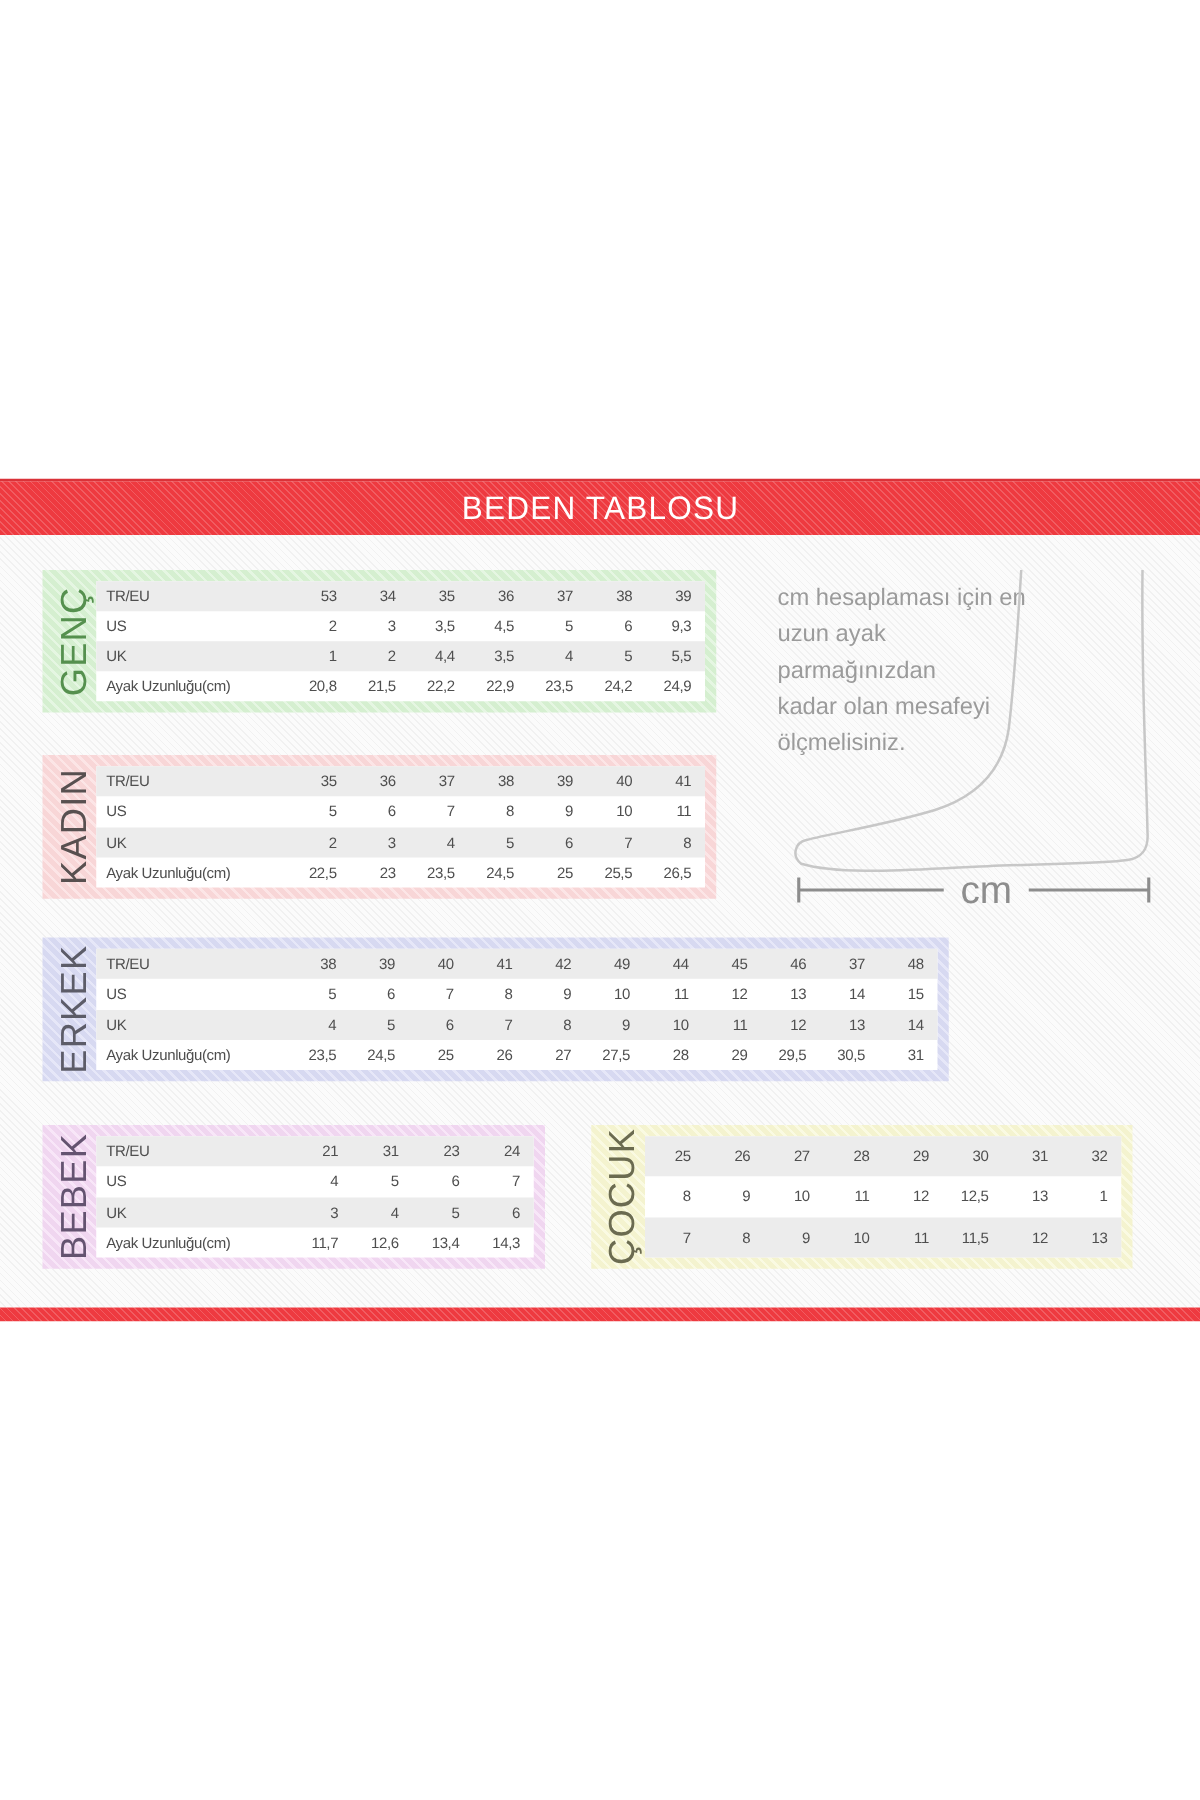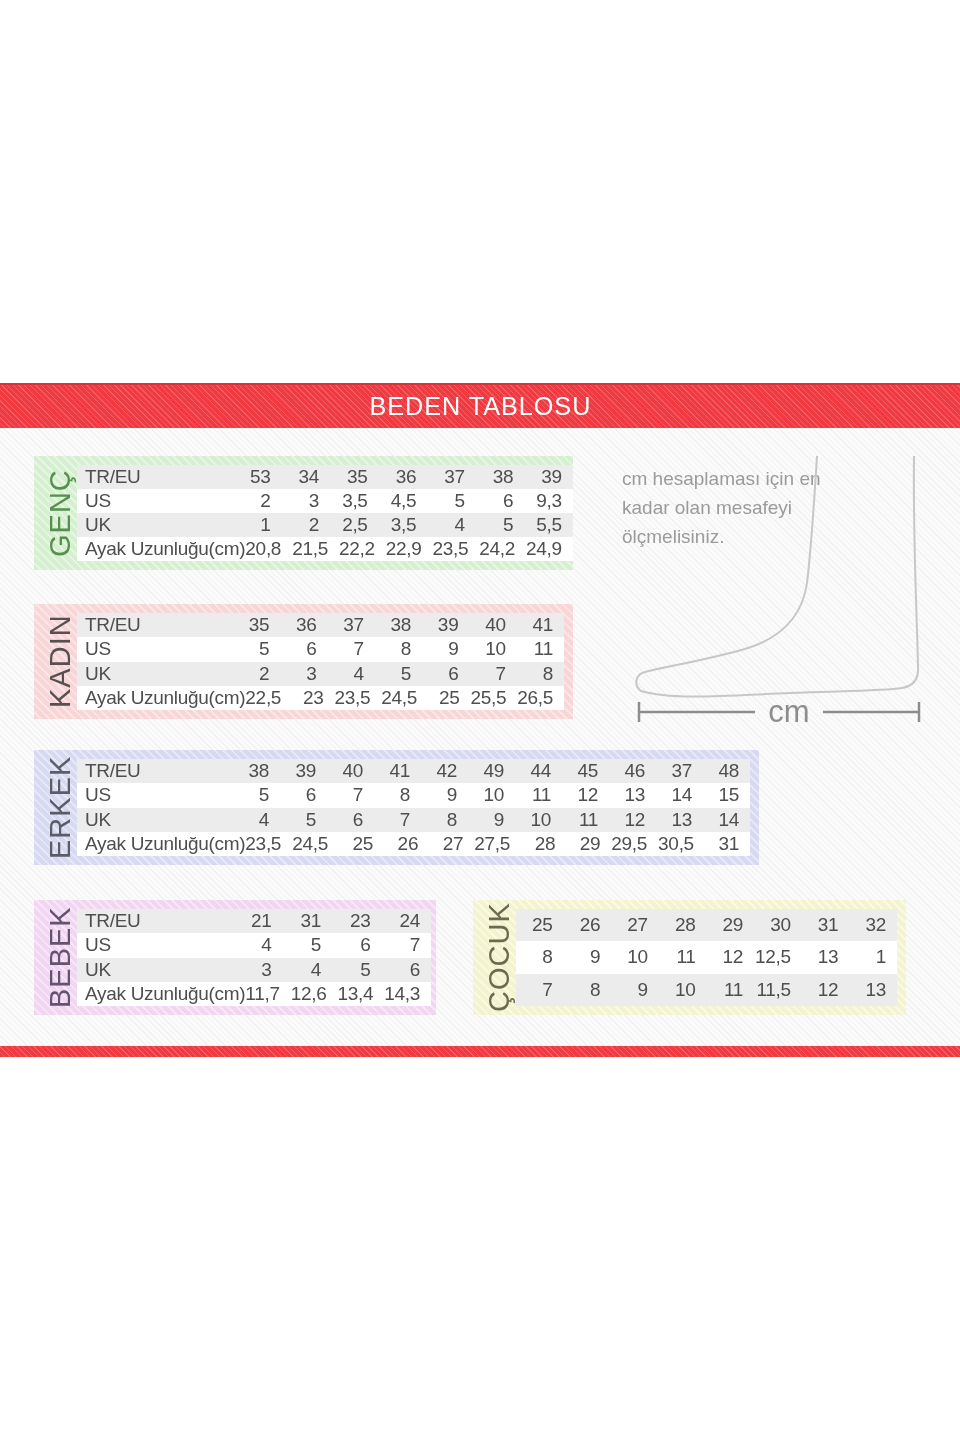--- a/index.html
+++ b/index.html
@@ -18,21 +18,21 @@
 
   .bottom-strip{position:absolute;left:0;top:1046px;width:960px;height:11px;
     background:repeating-linear-gradient(45deg,#ee3a40 0px,#ee3a40 3px,#f15d62 3px,#f15d62 4px);}
 
   .sizebox{position:absolute;display:flex;box-sizing:border-box;padding:9px;
     background:repeating-linear-gradient(45deg,var(--bg) 0px,var(--bg) 4px,var(--stripe) 4px,var(--stripe) 6px);}
   .vlabel{width:34px;display:flex;align-items:center;justify-content:center;
     writing-mode:vertical-rl;transform:rotate(180deg);
     font-size:29px;letter-spacing:1px;font-weight:500;color:var(--labelcolor);}
   .grid{flex:1;display:flex;flex-direction:column;background:#ffffff;}
-  .trow{flex:1;display:flex;align-items:center;font-size:19px;color:#4e4e4e;letter-spacing:-0.3px;}
+  .trow{flex:1;display:flex;align-items:center;font-size:12px;color:#4e4e4e;letter-spacing:-0.3px;}
   .trow.shade{background:#ececec;}
   .lcell{flex:0 0 148px;padding-left:8px;white-space:nowrap;}
   .cell{flex:1;text-align:right;padding-right:11px;white-space:nowrap;}
 
   .t-genc {left:34px;top:456px;width:539px;height:114px;}
   .t-kadin{left:34px;top:604px;width:539px;height:115px;}
   .t-erkek{left:34px;top:750px;width:725px;height:115px;}
   .t-bebek{left:34px;top:900px;width:402px;height:115px;}
   .t-cocuk{left:473px;top:900px;width:433px;height:115px;}
 
@@ -72,21 +72,21 @@
           <div class="cell">3,5</div>
           <div class="cell">4,5</div>
           <div class="cell">5</div>
           <div class="cell">6</div>
           <div class="cell">9,3</div>
         </div>
         <div class="trow shade">
           <div class="lcell">UK</div>
           <div class="cell">1</div>
           <div class="cell">2</div>
-          <div class="cell">2,5</div>
+          <div class="cell">4,4</div>
           <div class="cell">3,5</div>
           <div class="cell">4</div>
           <div class="cell">5</div>
           <div class="cell">5,5</div>
         </div>
         <div class="trow plain">
           <div class="lcell">Ayak Uzunluğu(cm)</div>
           <div class="cell">20,8</div>
           <div class="cell">21,5</div>
           <div class="cell">22,2</div>
@@ -271,20 +271,21 @@
           <div class="cell">11</div>
           <div class="cell">11,5</div>
           <div class="cell">12</div>
           <div class="cell">13</div>
         </div>
       </div>
   </div>
 
   <div class="measure-note">
     <div>cm hesaplaması için en</div>
+    <div>uzun ayak parmağınızdan</div>
     <div>kadar olan mesafeyi</div>
     <div>ölçmelisiniz.</div>
   </div>
 
   <svg class="foot-svg" viewBox="0 0 305 280">
     <path d="M 187 6
          C 184 55, 181 100, 177 133
          C 172 168, 149 188, 118 198
          C 78 210, 38 216, 15 222
          C 6 224, 3 235, 11 241

